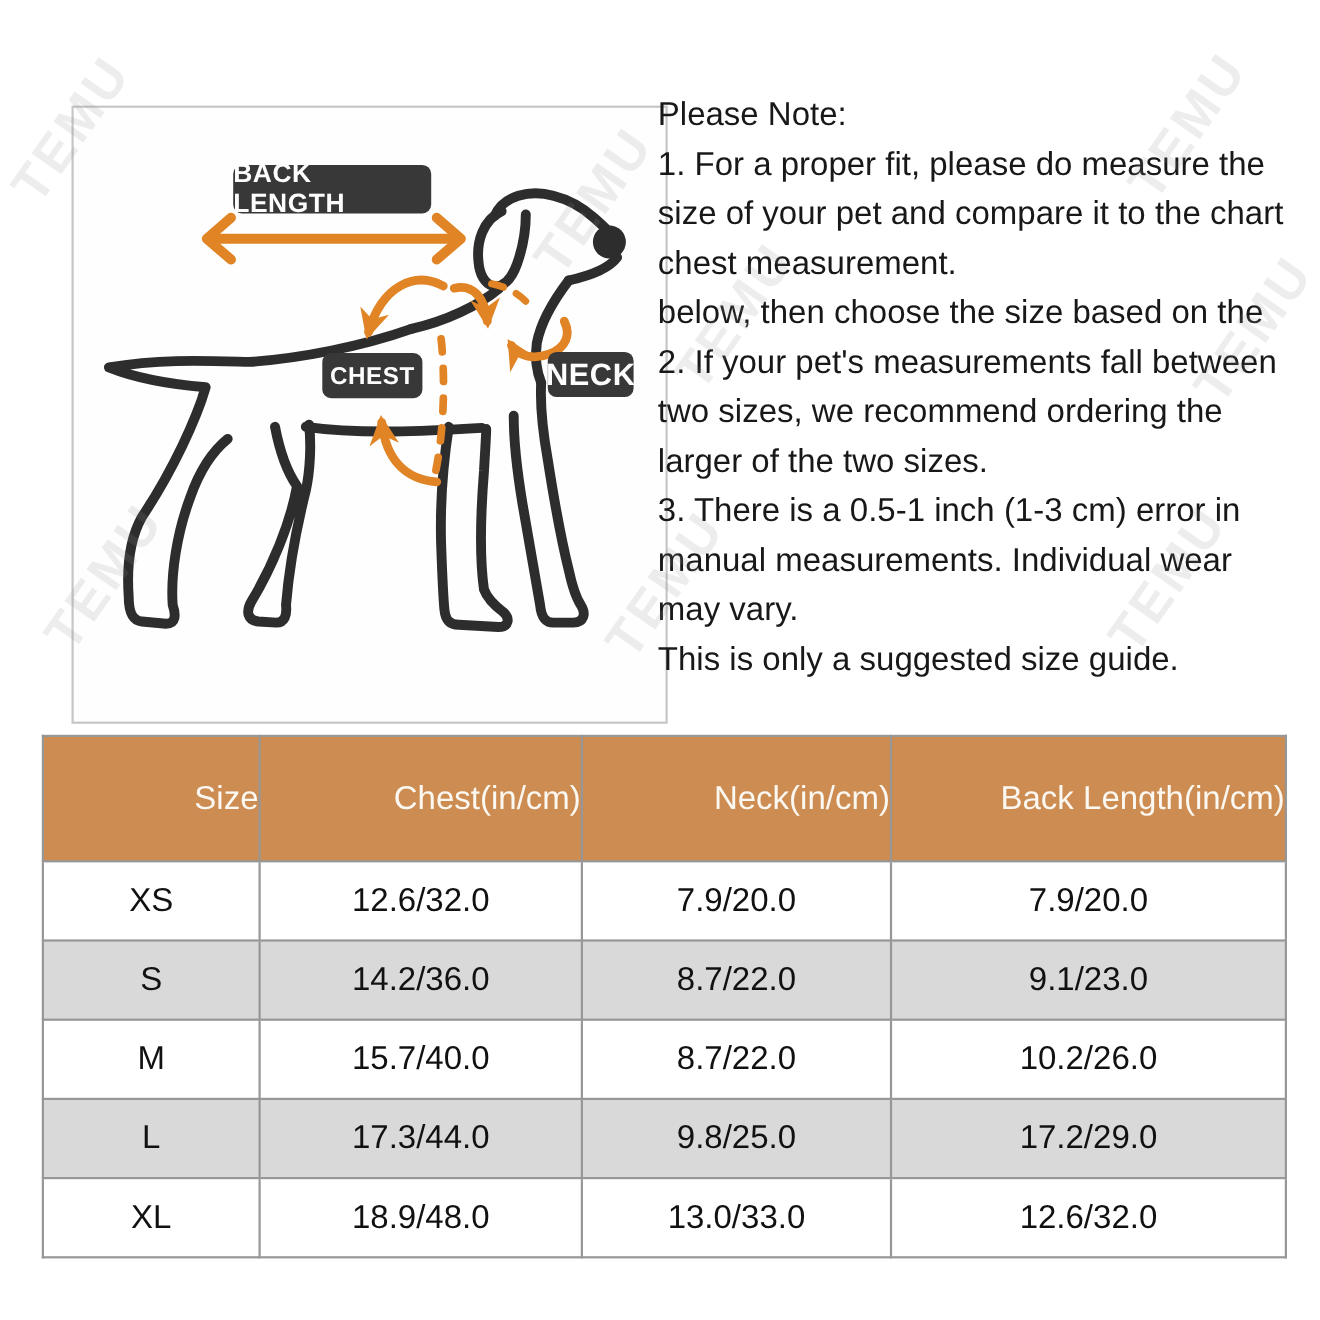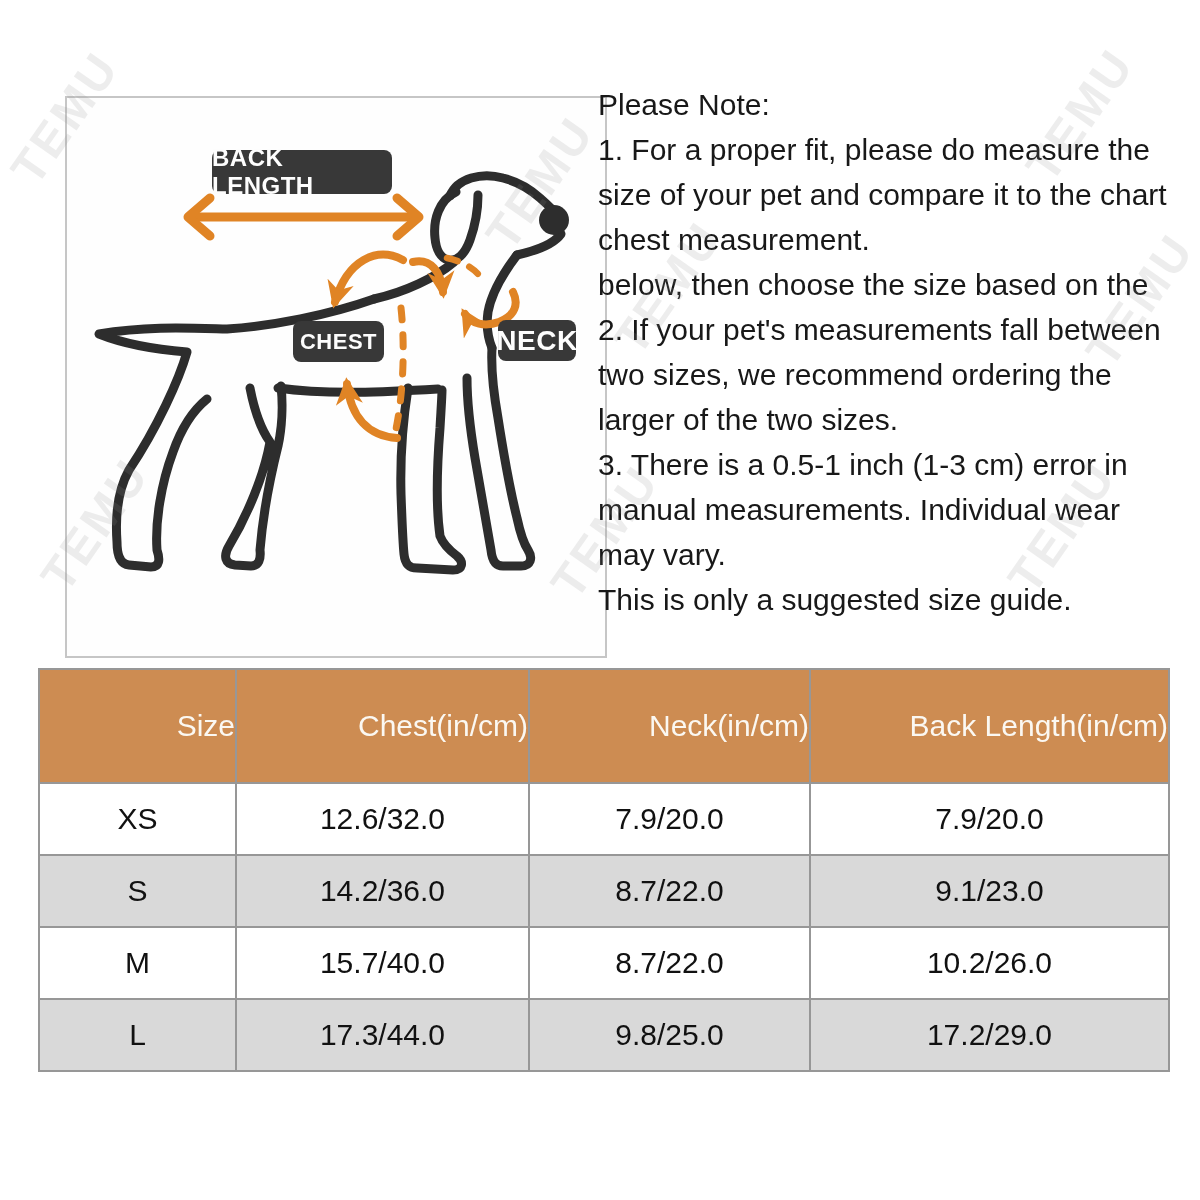--- a/index.html
+++ b/index.html
@@ -205,20 +205,26 @@
         <td>15.7/40.0</td>
         <td>8.7/22.0</td>
         <td>10.2/26.0</td>
       </tr>
       <tr class="alt">
         <td>L</td>
         <td>17.3/44.0</td>
         <td>9.8/25.0</td>
         <td>17.2/29.0</td>
       </tr>
+      <tr>
+        <td>XL</td>
+        <td>18.9/48.0</td>
+        <td>13.0/33.0</td>
+        <td>12.6/32.0</td>
+      </tr>
     </tbody>
   </table>
 
   <span class="wm" style="left:65px;  top:118px;">TEMU</span>
   <span class="wm" style="left:540px; top:183px;">TEMU</span>
   <span class="wm" style="left:1080px;top:115px;">TEMU</span>
   <span class="wm" style="left:668px; top:288px;">TEMU</span>
   <span class="wm" style="left:1140px;top:300px;">TEMU</span>
   <span class="wm" style="left:95px;  top:525px;">TEMU</span>
   <span class="wm" style="left:605px; top:532px;">TEMU</span>

